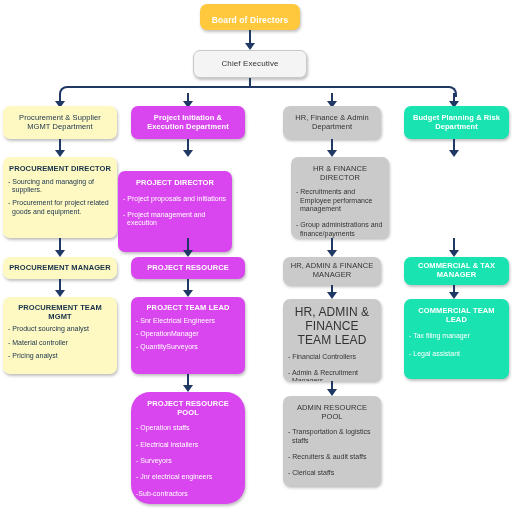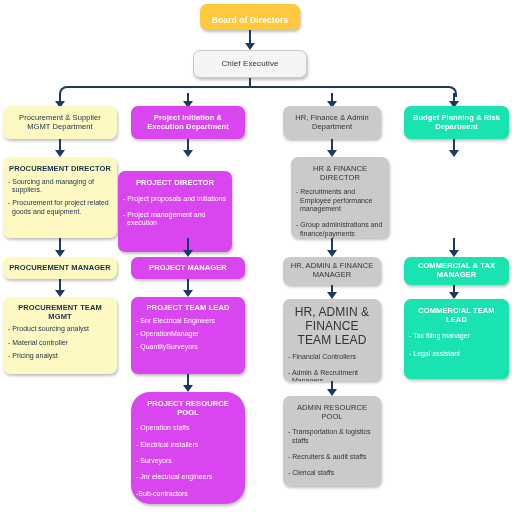--- a/index.html
+++ b/index.html
@@ -135,21 +135,21 @@
     <div class="title" style="font-size:7.5px;margin-top:4px;">PROJECT DIRECTOR</div>
     <div class="bullets" style="margin-top:7px;">
       <div class="bullet" style="font-size:7px;margin-bottom:8px;">- Project proposals and initiations</div>
       <div class="bullet" style="font-size:7px;">- Project management and execution</div>
     </div>
   </div>
   <div class="line vline" style="left:187px;top:238px;height:13px;"></div>
   <div class="arrow" style="left:183px;top:250px;"></div>
 
   <div class="node c-teal" style="left:131px;top:257px;width:114px;height:22px;display:flex;align-items:center;justify-content:center;">
-    <div class="title" style="font-size:7.5px;">PROJECT MANAGER</div>
+    <div class="title" style="font-size:7.5px;">PROJECT RESOURCE</div>
   </div>
   <div class="line vline" style="left:187px;top:279px;height:12px;"></div>
   <div class="arrow" style="left:183px;top:290px;"></div>
 
   <div class="node c-teal" style="left:131px;top:297px;width:114px;height:77px;">
     <div class="title" style="font-size:7.5px;margin-top:3px;">PROJECT TEAM LEAD</div>
     <div class="bullets">
       <div class="bullet" style="font-size:7px;">- Snr Electrical Engineers</div>
       <div class="bullet" style="font-size:7px;">-  OperationManager</div>
       <div class="bullet" style="font-size:7px;">-  QuantitySurveyors</div>

